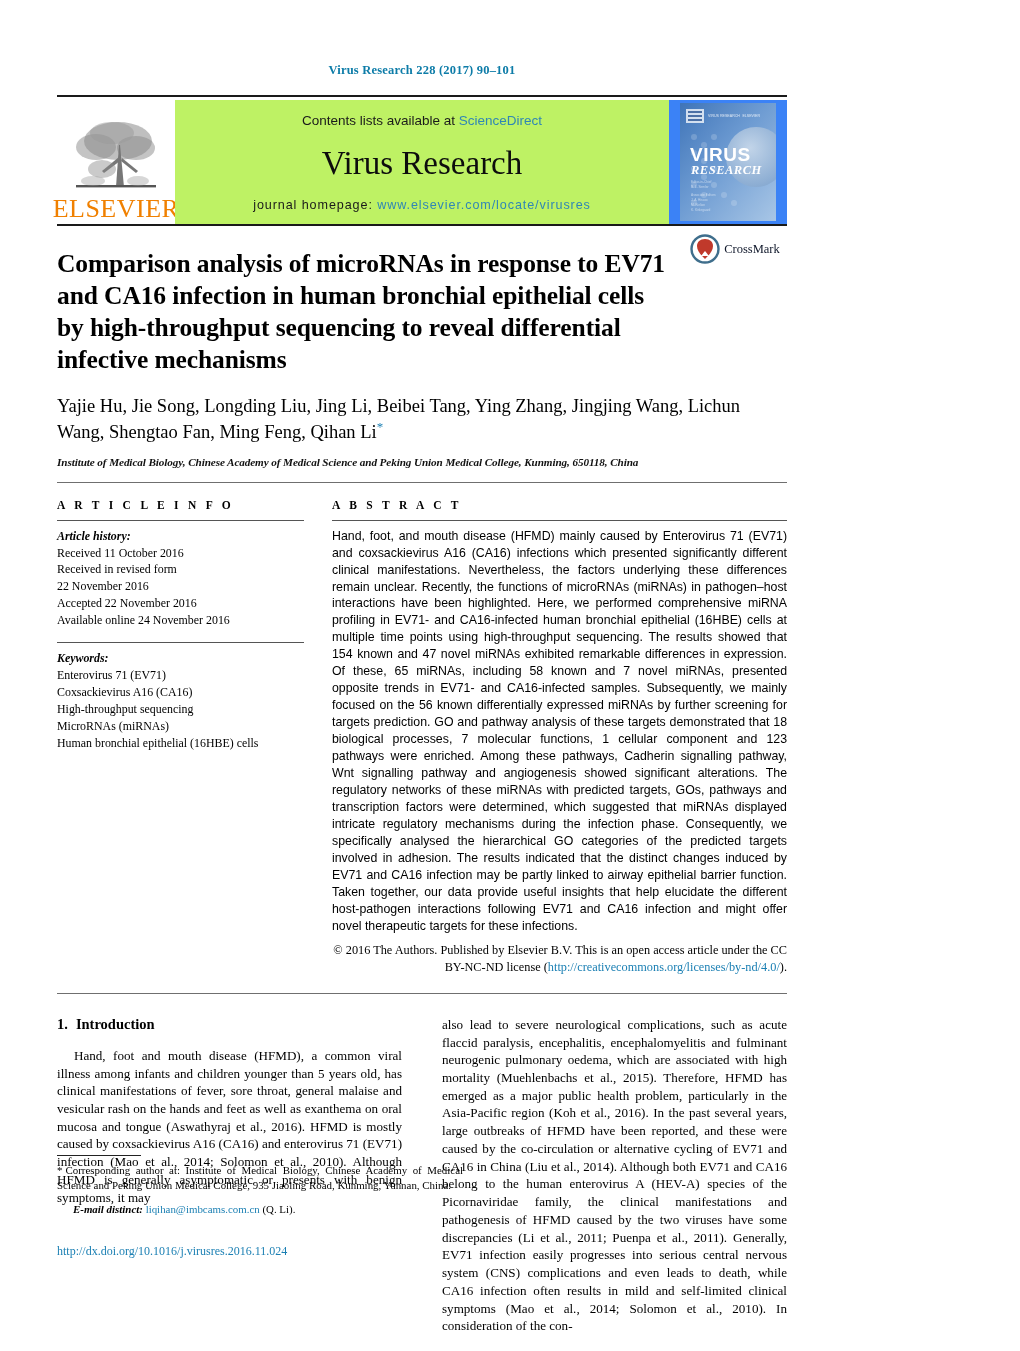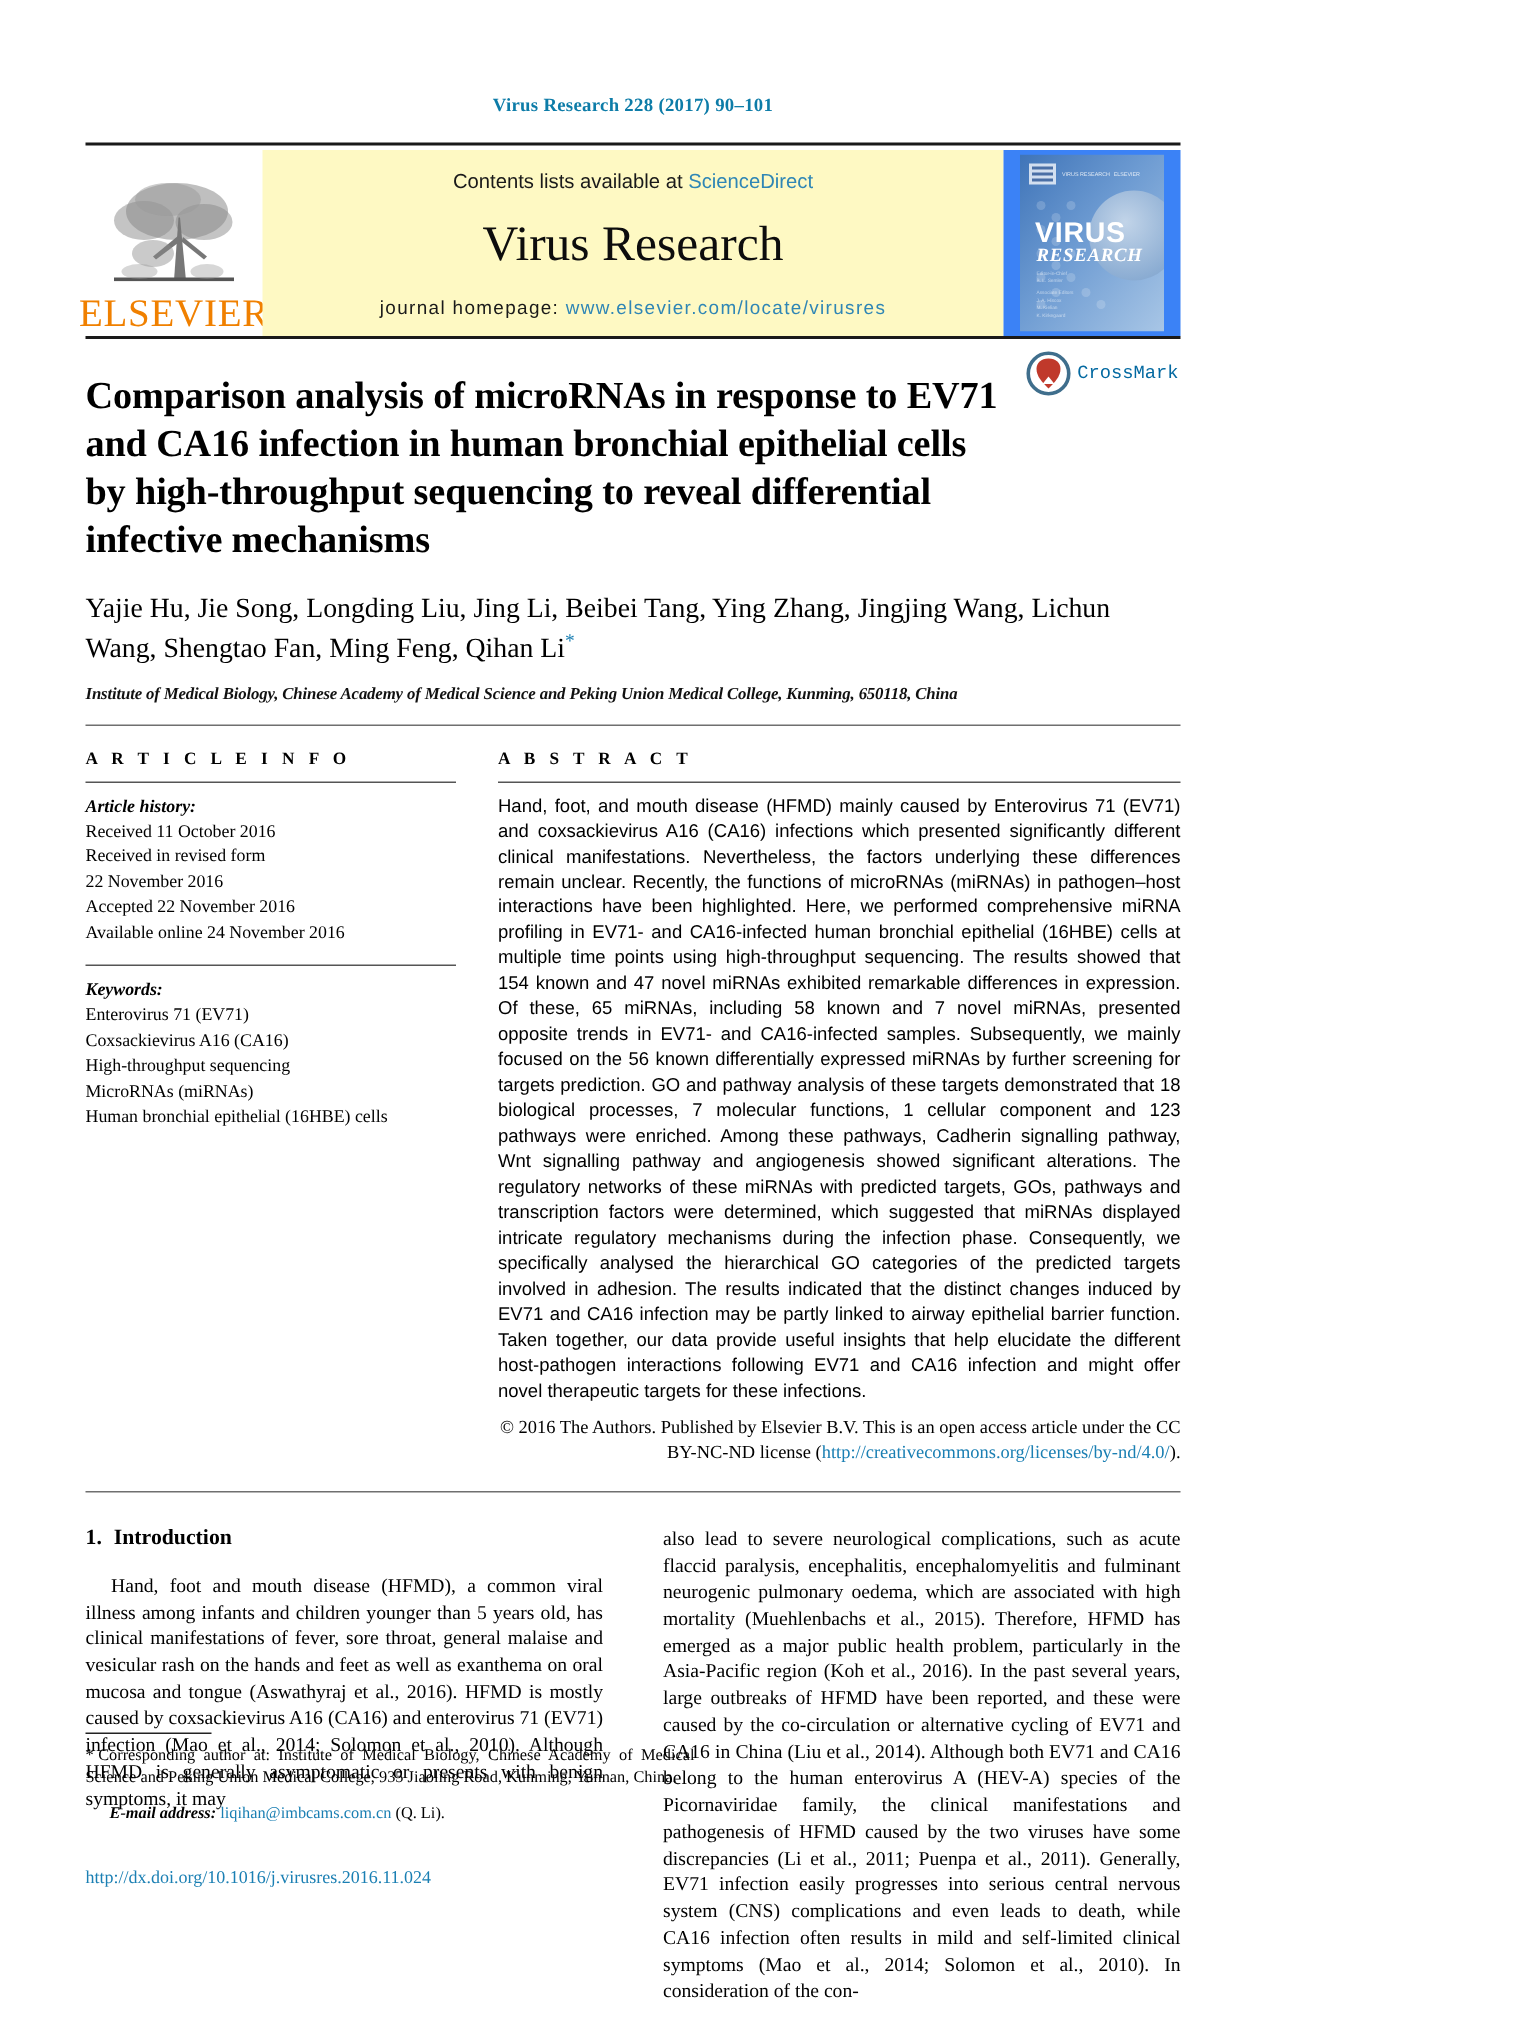--- a/index.html
+++ b/index.html
@@ -56,21 +56,21 @@
   .elsevier-word {
     color: #f08000;
     font-family: "Liberation Serif", serif;
     font-size: 26px;
     letter-spacing: .5px;
     line-height: 1;
     margin-top: 1px;
   }
   .banner-center {
     flex: 1 1 auto;
-    background: #fef9c3;
+    background: #bef264;
     display: flex;
     flex-direction: column;
     align-items: center;
     justify-content: space-between;
     padding: 13px 0 12px 0;
     gap: 12px;
   }
   .contents-line {
     font-size: 13.5px;
     font-family: "Liberation Sans", sans-serif;
@@ -124,23 +124,23 @@
     position: absolute;
     right: 0;
     top: 8px;
     width: 104px;
     display: flex;
     flex-direction: column;
     align-items: center;
   }
   .crossmark-row { display:flex; align-items:center; gap:4px; }
   .crossmark-label {
-    font-family: Liberation Mono, monospace;
+    font-family: Liberation Serif, serif;
     font-size: 12.5px;
-    color: #0369a1;
+    color: #0f172a;
   }
   .authors {
     font-family: "Liberation Serif", serif;
     font-size: 18.5px;
     line-height: 1.35;
     margin: 17px 0 0 0;
     color: #000;
   }
   .authors .star { color:#1a7fb3; font-size: 13px; vertical-align: super; }
   .affiliation {
@@ -453,21 +453,21 @@
       <p class="para noindent">also lead to severe neurological complications, such as acute flaccid paralysis, encephalitis, encephalomyelitis and fulminant neurogenic pulmonary oedema, which are associated with high mortality (Muehlenbachs et al., 2015). Therefore, HFMD has emerged as a major public health problem, particularly in the Asia-Pacific region (Koh et al., 2016). In the past several years, large outbreaks of HFMD have been reported, and these were caused by the co-circulation or alternative cycling of EV71 and CA16 in China (Liu et al., 2014). Although both EV71 and CA16 belong to the human enterovirus A (HEV-A) species of the Picornaviridae family, the clinical manifestations and pathogenesis of HFMD caused by the two viruses have some discrepancies (Li et al., 2011; Puenpa et al., 2011). Generally, EV71 infection easily progresses into serious central nervous system (CNS) complications and even leads to death, while CA16 infection often results in mild and self-limited clinical symptoms (Mao et al., 2014; Solomon et al., 2010). In consideration of the con-</p>
     </div>
   </div>
 
   <div class="footnotes">
     <div class="fn-rule"></div>
     <div class="fn-text">
       <span class="fn-star">*</span><span>Corresponding author at: Institute of Medical Biology, Chinese Academy of Medical Science and Peking Union Medical College, 935 Jiaoling Road, Kunming, Yunnan, China.</span>
     </div>
     <div class="fn-email">
-      <span class="lbl">E-mail address:</span>
+      <span class="lbl">E-mail distinct:</span>
       <span class="lnk">liqihan@imbcams.com.cn</span>
       <span>(Q. Li).</span>
     </div>
   </div>
 
   <div class="doi-block">
     <div class="doi-link">http://dx.doi.org/10.1016/j.virusres.2016.11.024</div>
   </div>
 
 </div>

